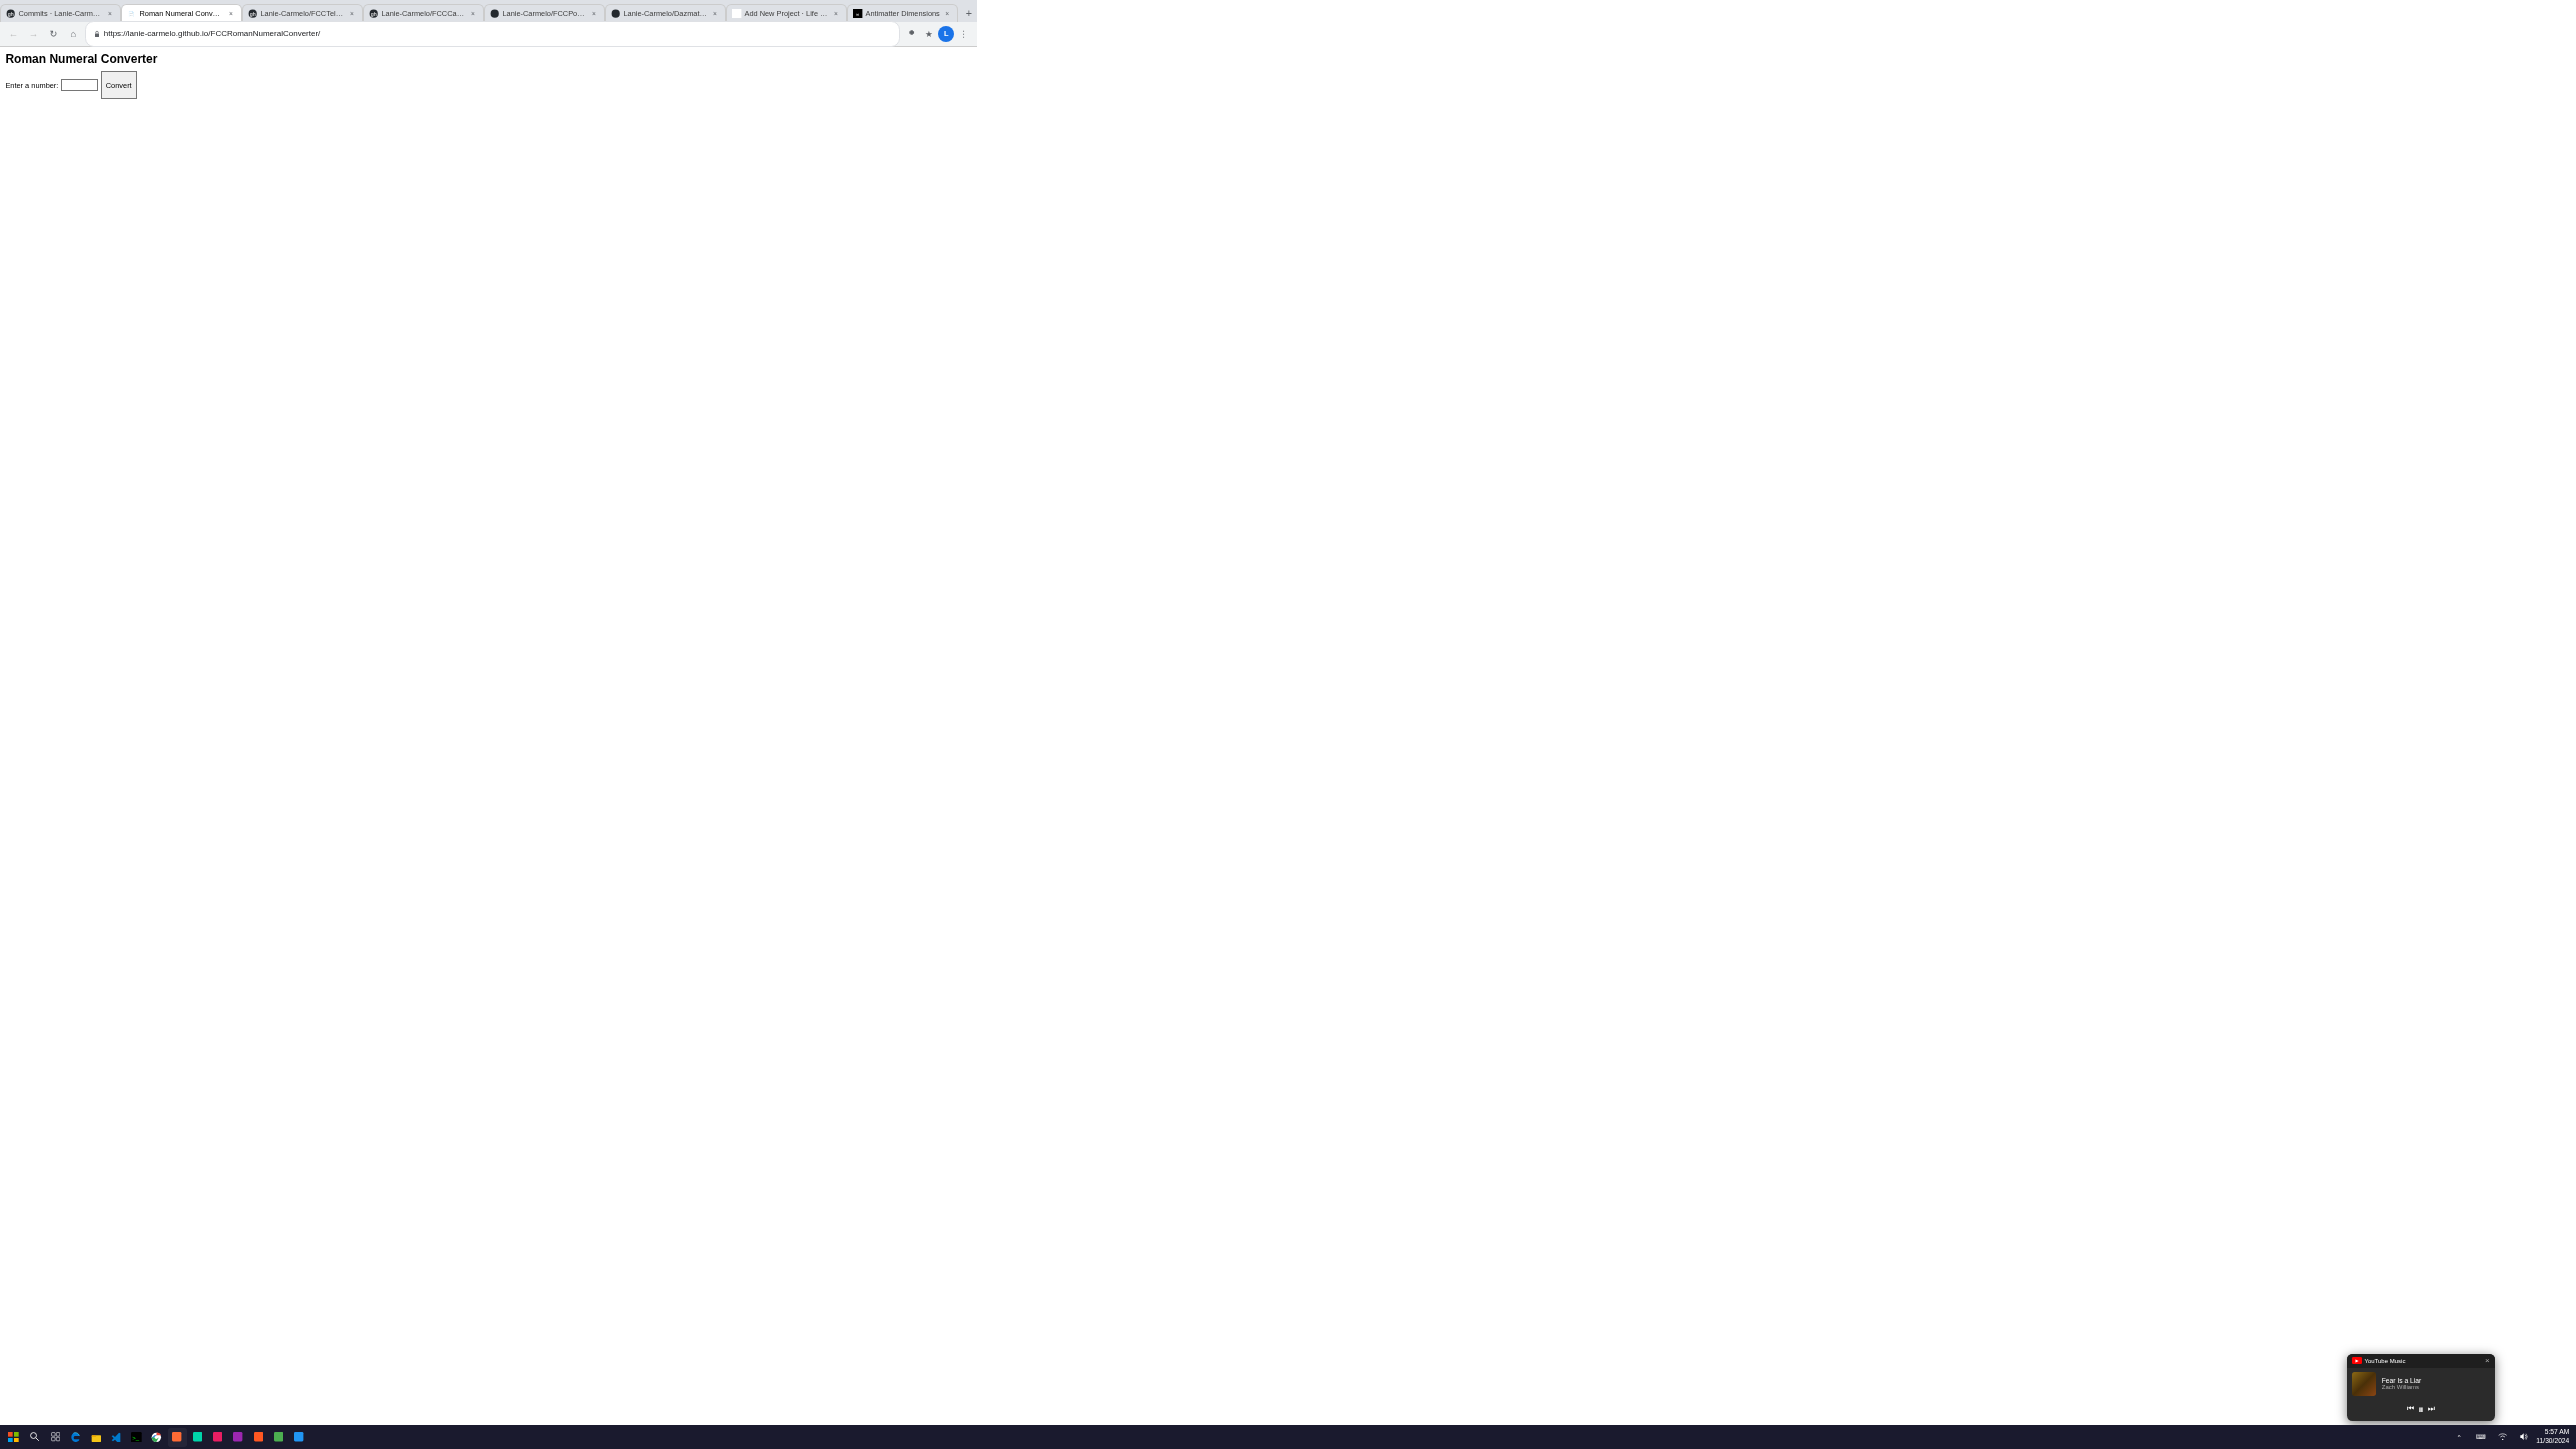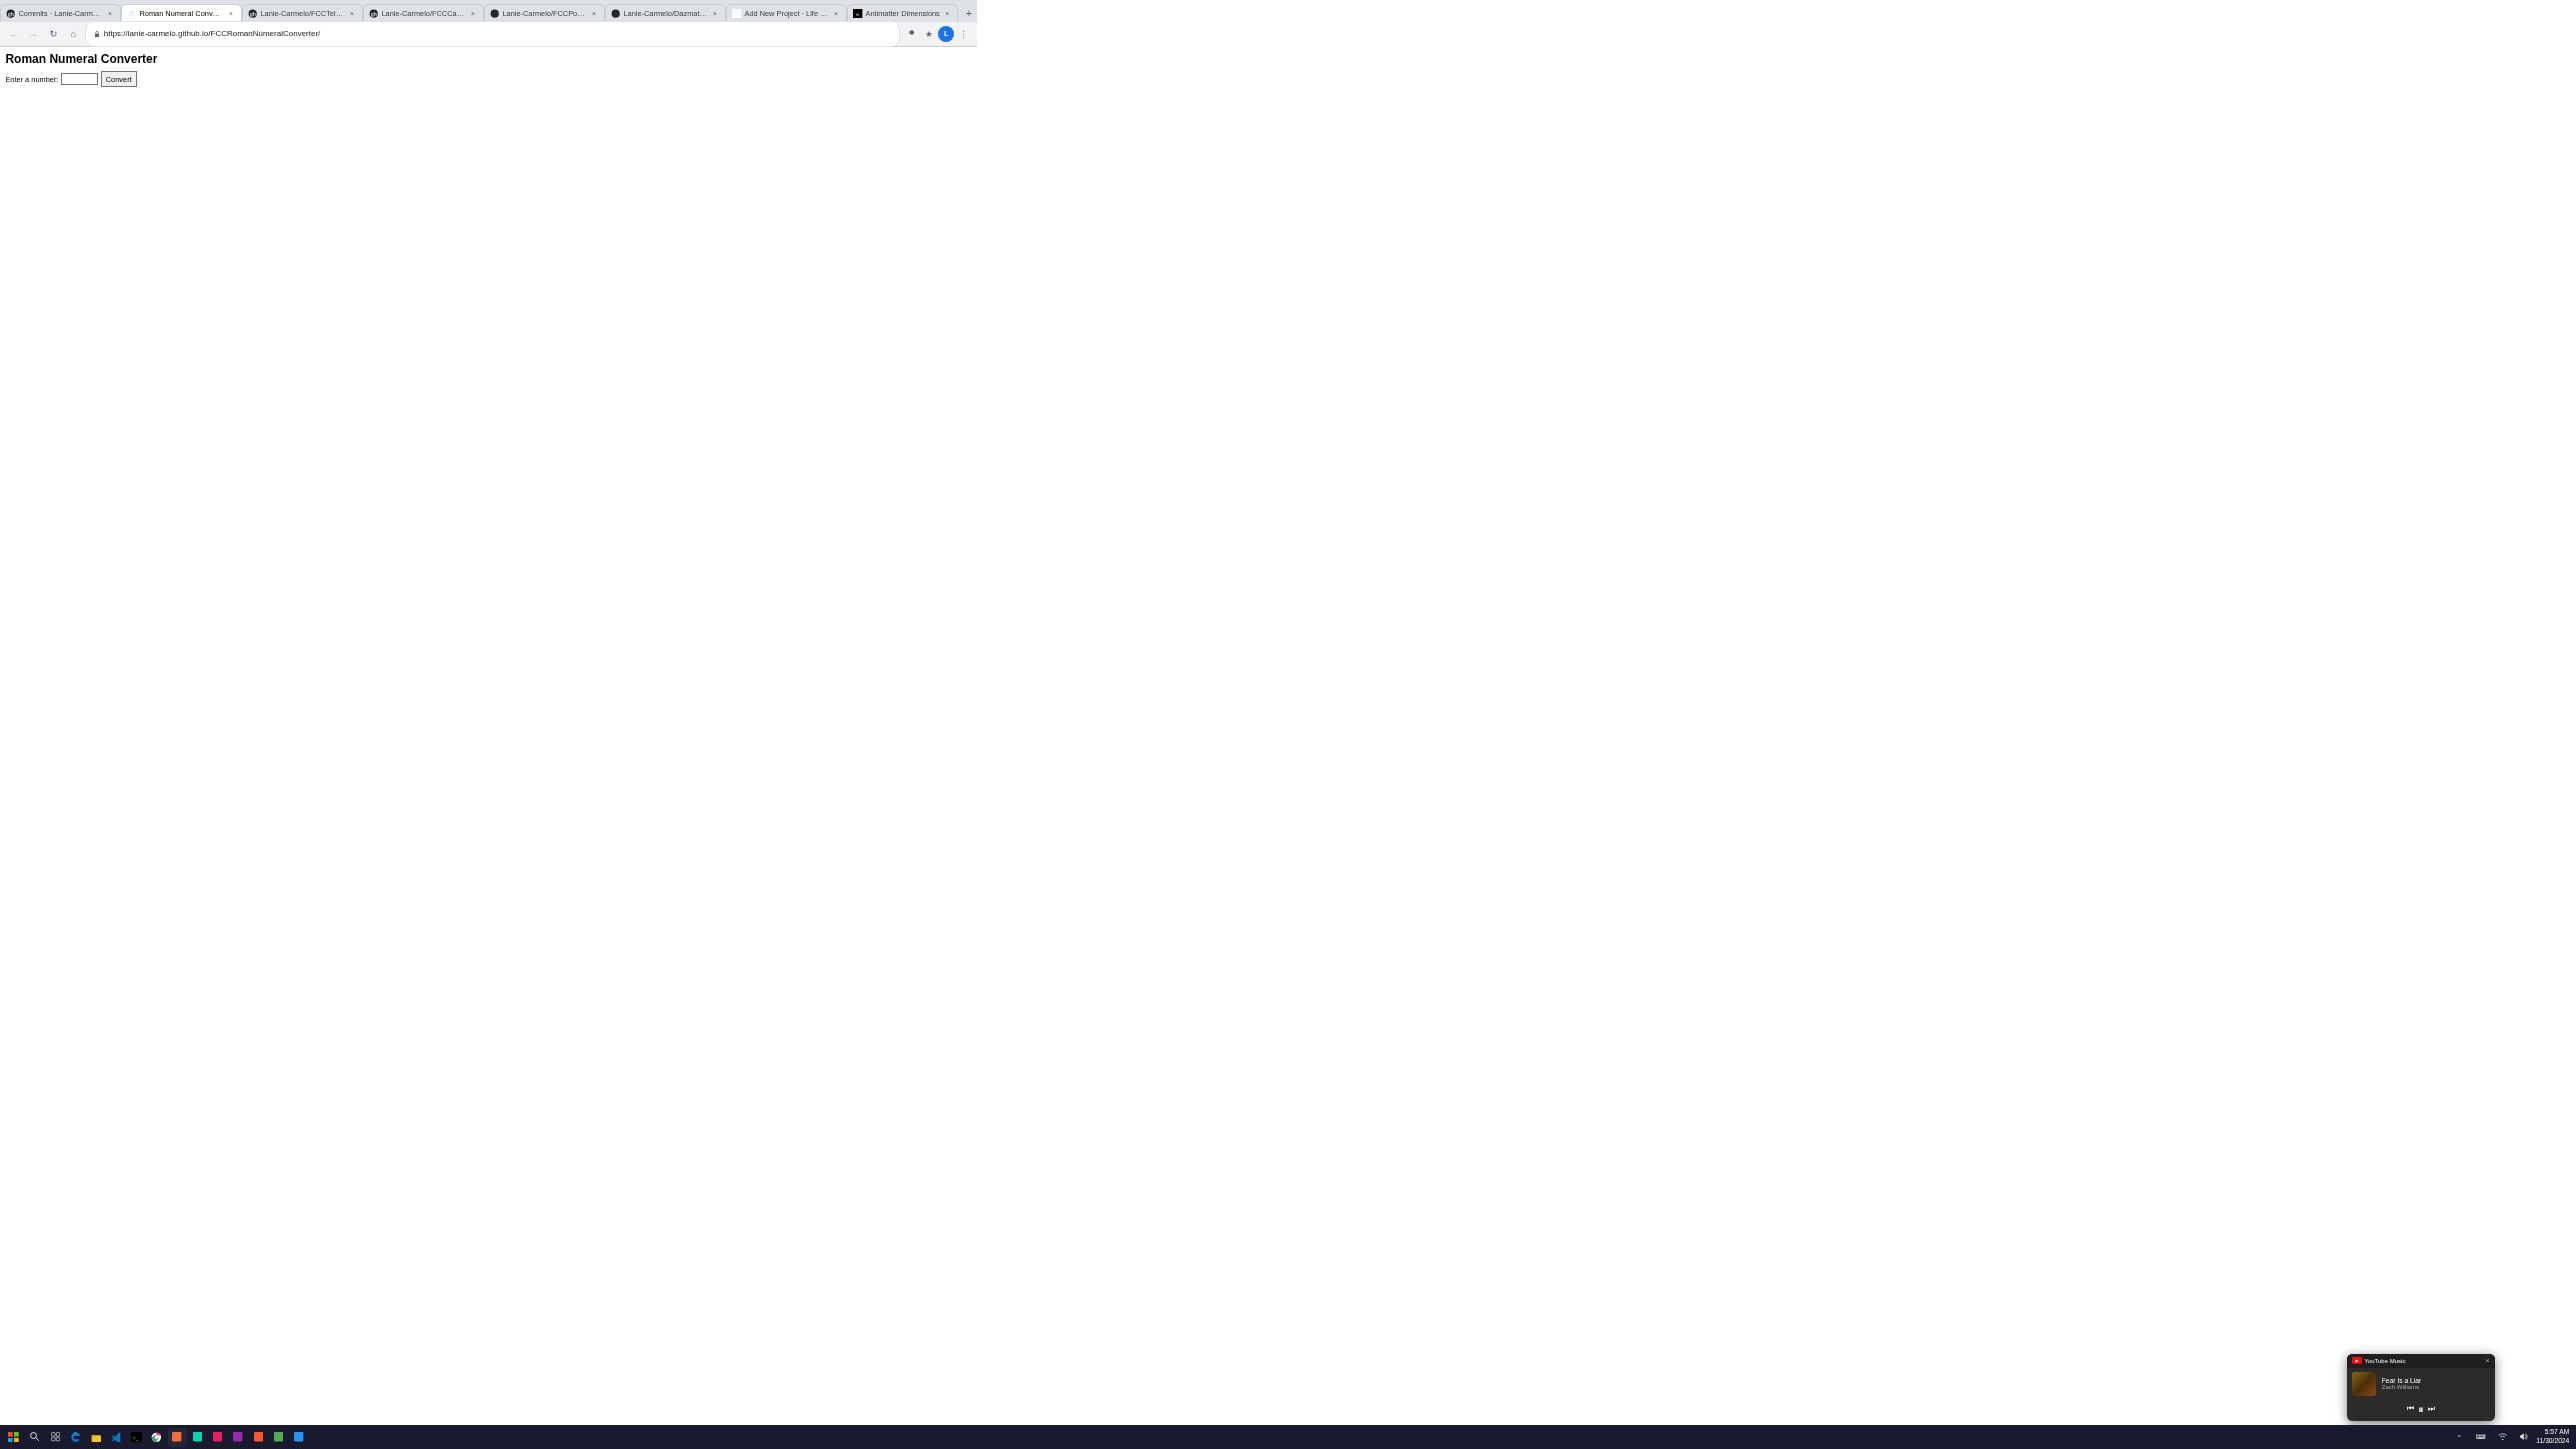--- a/index.html
+++ b/index.html
@@ -198,21 +198,21 @@
 
     .number-input {
       width: 37px;
       height: 12px;
       border: 0.7px solid #767676;
       font-size: 7.4px;
       padding: 0.7px 1.3px;
     }
 
     .convert-btn {
-      height: 16px;
+      height: 28px;
       padding: 0 4px;
       font-size: 7.4px;
       background: #f0f0f0;
       border: 0.7px solid #767676;
       cursor: pointer;
       color: #000;
     }
 
     
     .taskbar {

